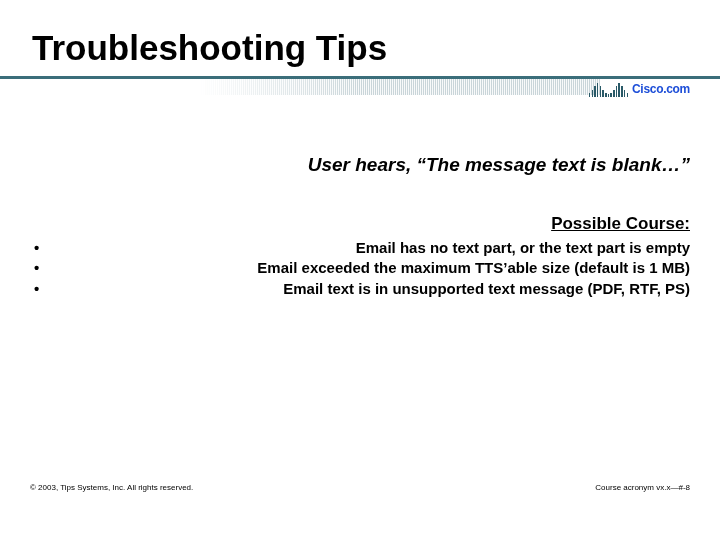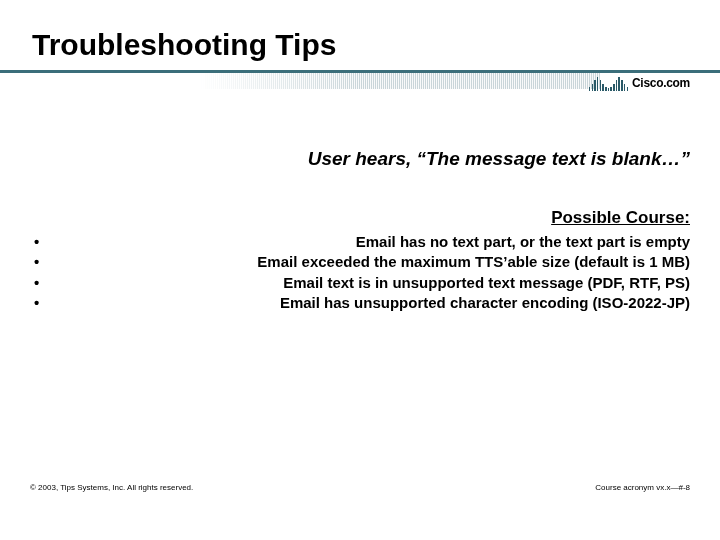--- a/index.html
+++ b/index.html
@@ -12,21 +12,21 @@
     position: relative;
     overflow: hidden;
   }
   .slide {
     width: 100%;
     height: 100%;
     padding: 28px 30px 0 30px;
     position: relative;
   }
   .title {
-    font-size: 30px;
+    font-size: 35px;
     font-weight: bold;
     margin-bottom: 8px;
     padding-left: 2px;
   }
   .divider {
     position: relative;
     height: 22px;
     margin-left: -30px;
     margin-right: -30px;
   }
@@ -69,21 +69,21 @@
     height: 16px;
   }
   .logo-bars span {
     width: 1.5px;
     background: #2a5a68;
     display: inline-block;
   }
   .logo-text {
     font-size: 12px;
     font-weight: bold;
-    color: #000000;
+    color: #1d4ed8;
     letter-spacing: -0.3px;
   }
   .content {
     padding-top: 56px;
     text-align: right;
   }
   .scenario {
     font-size: 19px;
     font-weight: bold;
     font-style: italic;
@@ -155,21 +155,20 @@
   </div>
 
   <div class="content">
     <p class="scenario">User hears, “The message text is blank…”</p>
 
     <p class="causes-heading">Possible Course:</p>
     <ul class="bullets">
       <li>Email has no text part, or the text part is empty</li>
       <li>Email exceeded the maximum TTS’able size (default is 1 MB)</li>
       <li>Email text is in unsupported text message (PDF, RTF, PS)</li>
-      <li>Email has unsupported character encoding (ISO-2022-JP)</li>
     </ul>
   </div>
 
   <div class="footer">
     <span>© 2003, Tips Systems, Inc. All rights reserved.</span>
     <span>Course acronym vx.x—#-8</span>
   </div>
 
 </div>
 

